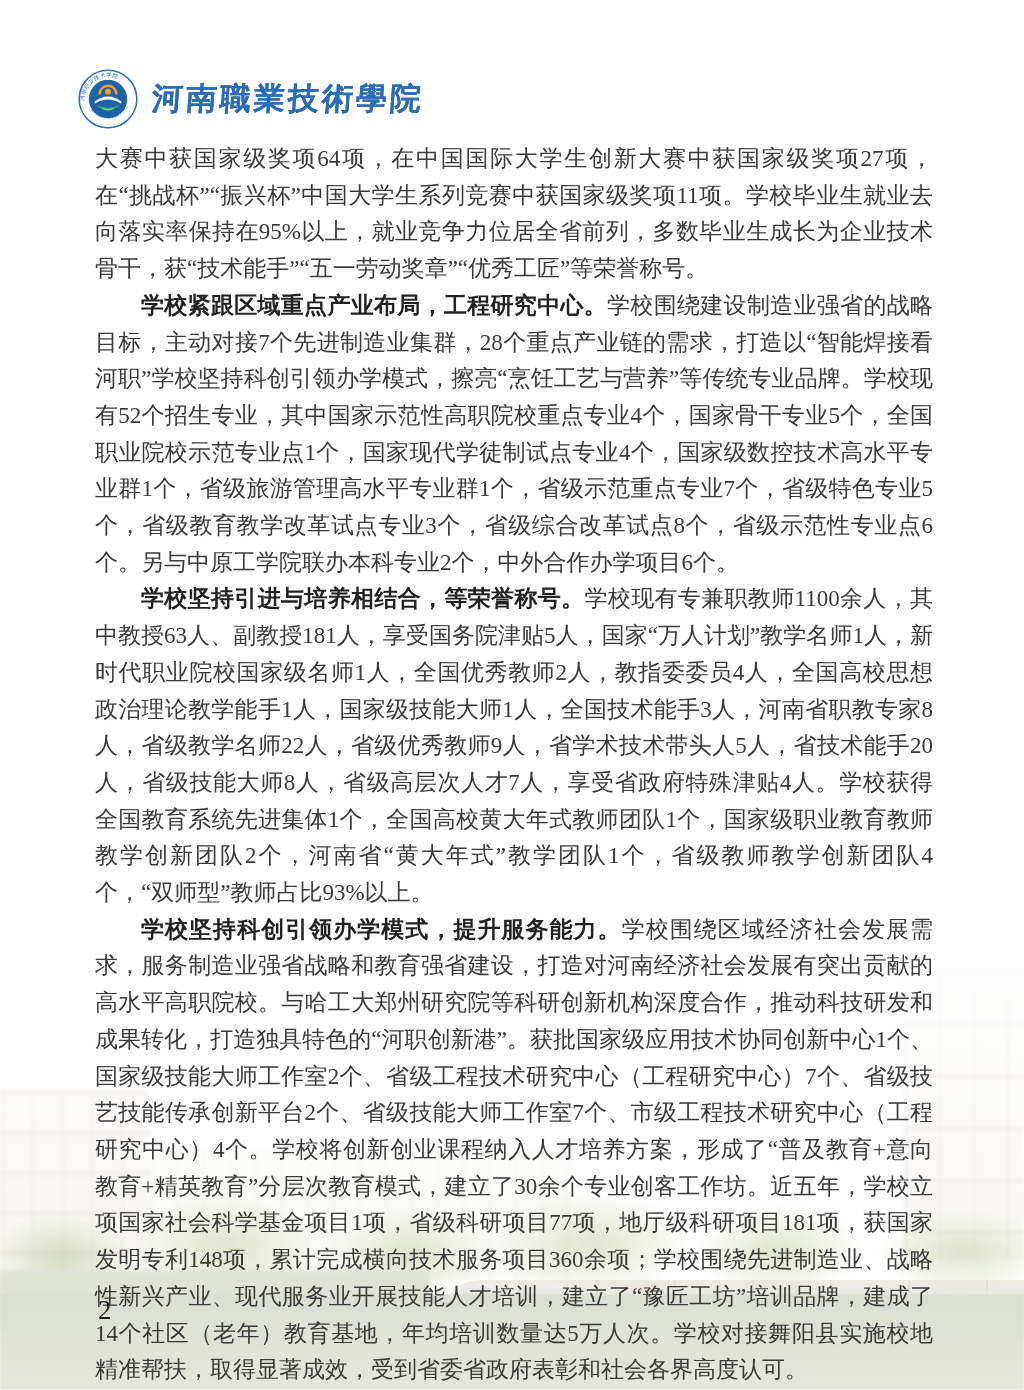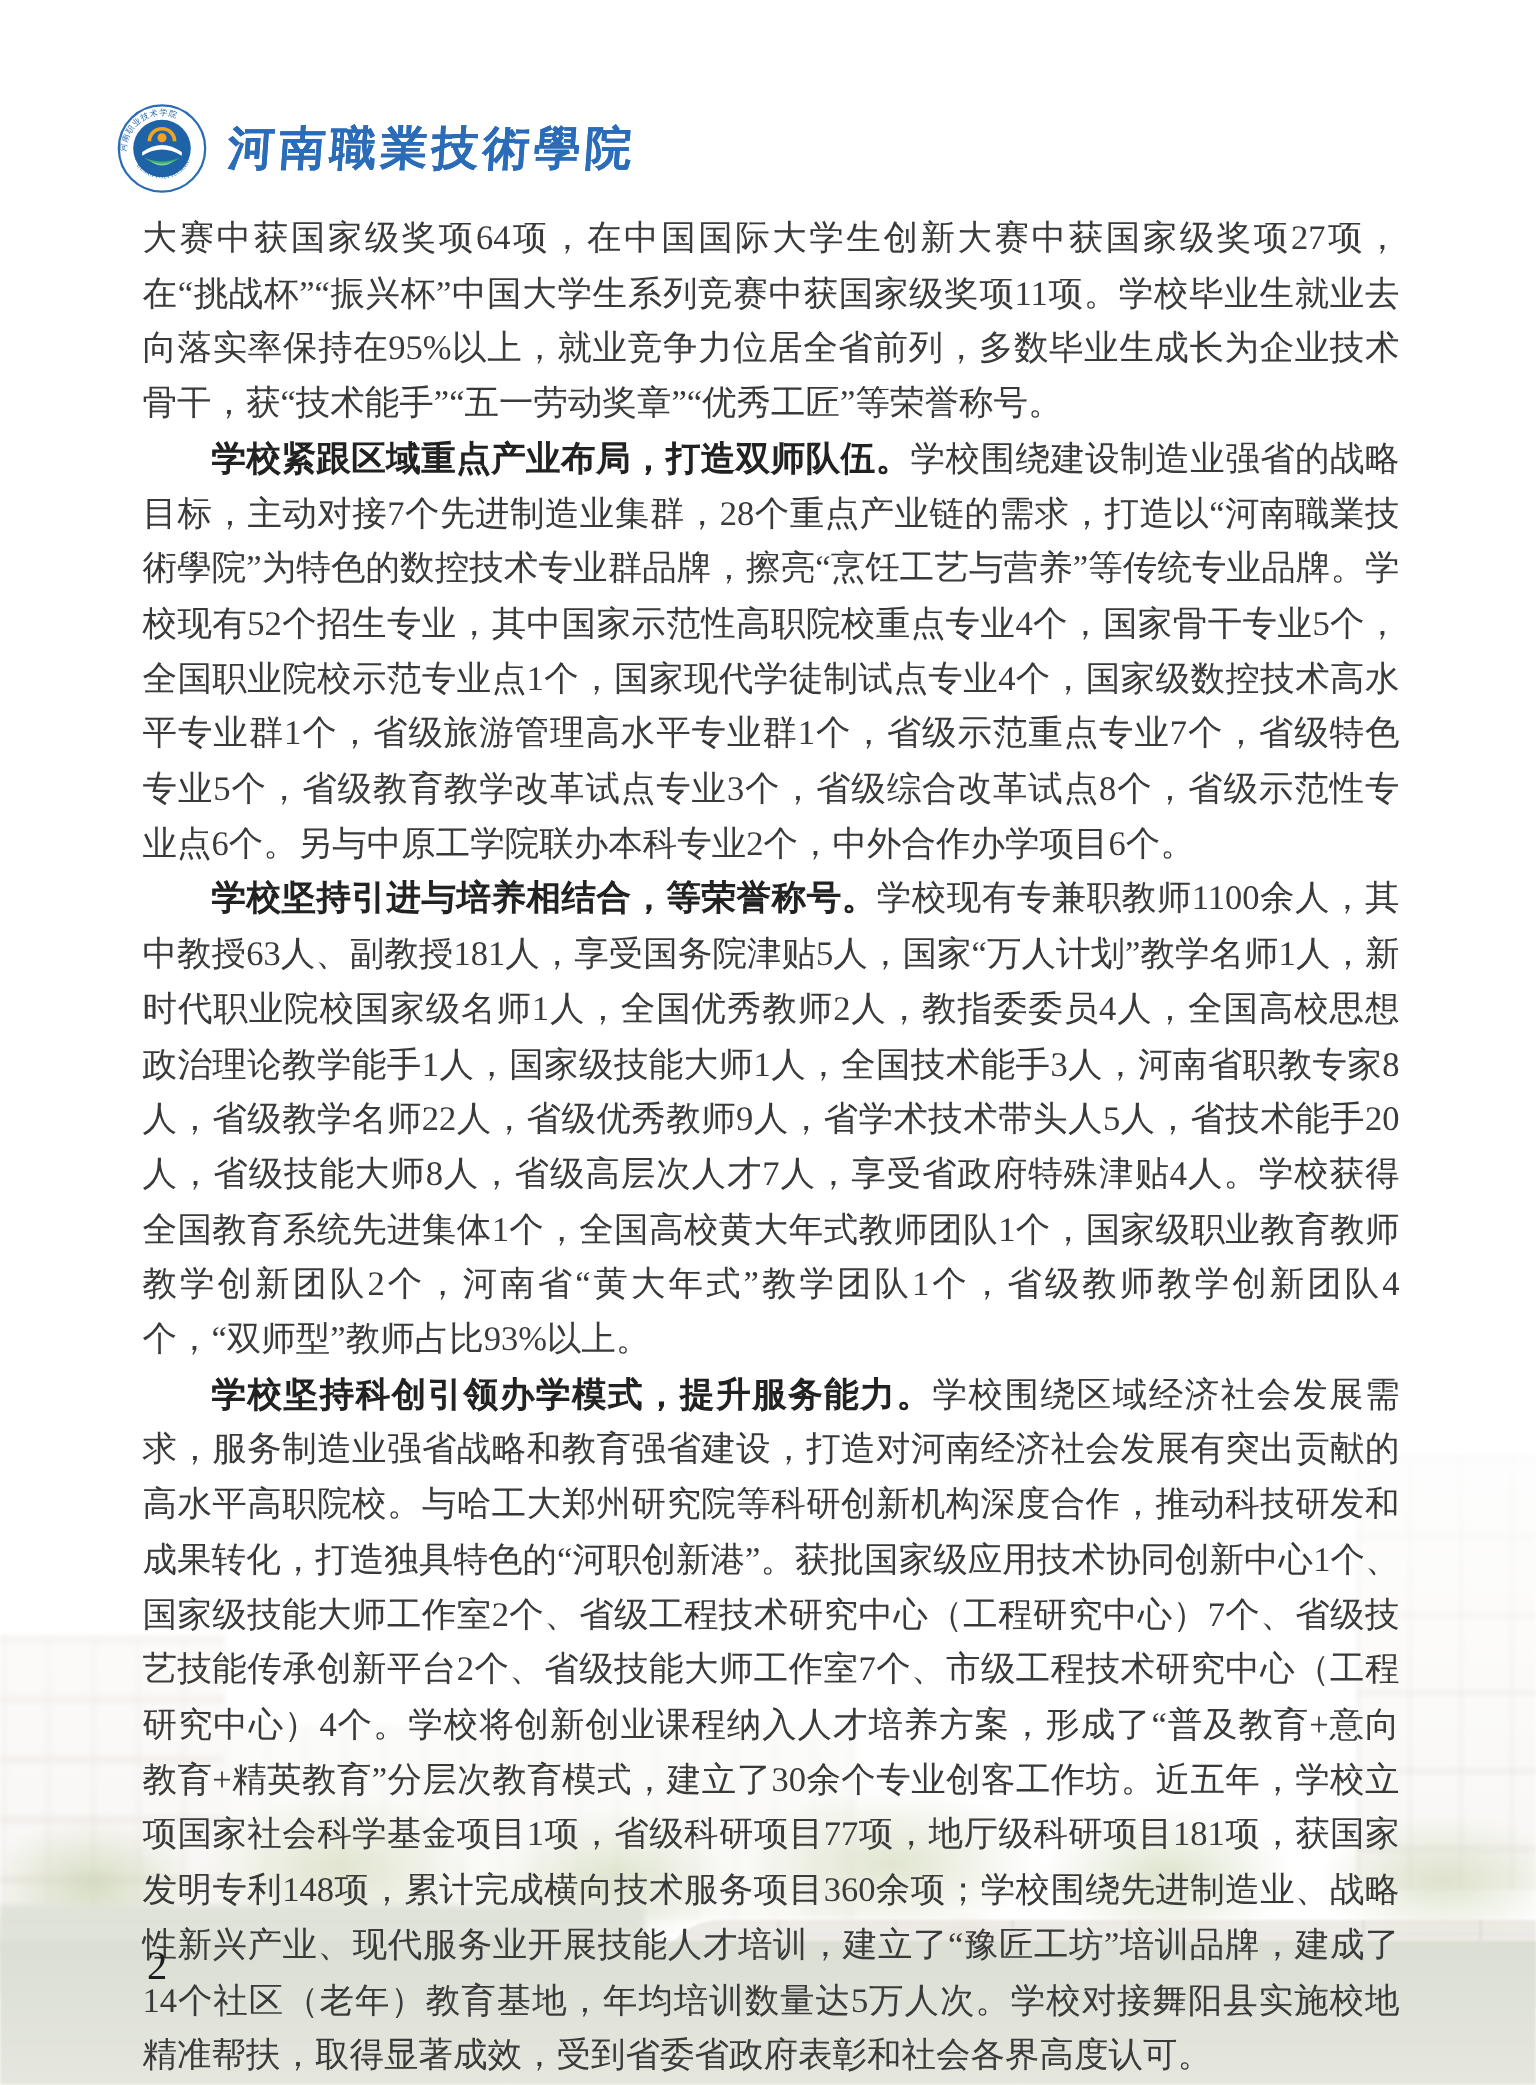--- a/index.html
+++ b/index.html
@@ -107,21 +107,21 @@
       <circle cx="50" cy="38" r="5" fill="#f5a21c"></circle>
       <path d="M28 54 Q50 38 72 54 L72 58 Q50 44 28 58 Z" fill="#ffffff"></path>
       <path d="M30 60 Q50 76 70 60 Q50 69 30 60 Z" fill="#3fae6a"></path>
       <path d="M37 64 Q50 74 63 64 Q50 70 37 64 Z" fill="#7fcf9d"></path>
     </svg>
     <span class="school-name">河南職業技術學院</span>
   </div>
 
   <div class="content">
     <p class="no-indent"><span>大赛中获国家级奖项64项，在中国国际大学生创新大赛中获国家级奖项27项，在“挑战杯”“振兴杯”中国大学生系列竞赛中获国家级奖项11项。学校毕业生就业去向落实率保持在95%以上，就业竞争力位居全省前列，多数毕业生成长为企业技术骨干，获“技术能手”“五一劳动奖章”“优秀工匠”等荣誉称号。</span></p>
-    <p><b>学校紧跟区域重点产业布局，打造双师队伍。</b><span>学校围绕建设制造业强省的战略目标，主动对接7个先进制造业集群，28个重点产业链的需求，打造以“河南職業技術學院”为特色的数控技术专业群品牌，擦亮“烹饪工艺与营养”等传统专业品牌。学校现有52个招生专业，其中国家示范性高职院校重点专业4个，国家骨干专业5个，全国职业院校示范专业点1个，国家现代学徒制试点专业4个，国家级数控技术高水平专业群1个，省级旅游管理高水平专业群1个，省级示范重点专业7个，省级特色专业5个，省级教育教学改革试点专业3个，省级综合改革试点8个，省级示范性专业点6个。另与中原工学院联办本科专业2个，中外合作办学项目6个。</span></p>
+    <p><b>学校紧跟区域重点产业布局，工程研究中心。</b><span>学校围绕建设制造业强省的战略目标，主动对接7个先进制造业集群，28个重点产业链的需求，打造以“智能焊接看河职”学校坚持科创引领办学模式，擦亮“烹饪工艺与营养”等传统专业品牌。学校现有52个招生专业，其中国家示范性高职院校重点专业4个，国家骨干专业5个，全国职业院校示范专业点1个，国家现代学徒制试点专业4个，国家级数控技术高水平专业群1个，省级旅游管理高水平专业群1个，省级示范重点专业7个，省级特色专业5个，省级教育教学改革试点专业3个，省级综合改革试点8个，省级示范性专业点6个。另与中原工学院联办本科专业2个，中外合作办学项目6个。</span></p>
     <p><b>学校坚持引进与培养相结合，等荣誉称号。</b><span>学校现有专兼职教师1100余人，其中教授63人、副教授181人，享受国务院津贴5人，国家“万人计划”教学名师1人，新时代职业院校国家级名师1人，全国优秀教师2人，教指委委员4人，全国高校思想政治理论教学能手1人，国家级技能大师1人，全国技术能手3人，河南省职教专家8人，省级教学名师22人，省级优秀教师9人，省学术技术带头人5人，省技术能手20人，省级技能大师8人，省级高层次人才7人，享受省政府特殊津贴4人。学校获得全国教育系统先进集体1个，全国高校黄大年式教师团队1个，国家级职业教育教师教学创新团队2个，河南省“黄大年式”教学团队1个，省级教师教学创新团队4个，“双师型”教师占比93%以上。</span></p>
     <p><b>学校坚持科创引领办学模式，提升服务能力。</b><span>学校围绕区域经济社会发展需求，服务制造业强省战略和教育强省建设，打造对河南经济社会发展有突出贡献的高水平高职院校。与哈工大郑州研究院等科研创新机构深度合作，推动科技研发和成果转化，打造独具特色的“河职创新港”。获批国家级应用技术协同创新中心1个、国家级技能大师工作室2个、省级工程技术研究中心（工程研究中心）7个、省级技艺技能传承创新平台2个、省级技能大师工作室7个、市级工程技术研究中心（工程研究中心）4个。学校将创新创业课程纳入人才培养方案，形成了“普及教育+意向教育+精英教育”分层次教育模式，建立了30余个专业创客工作坊。近五年，学校立项国家社会科学基金项目1项，省级科研项目77项，地厅级科研项目181项，获国家发明专利148项，累计完成横向技术服务项目360余项；学校围绕先进制造业、战略性新兴产业、现代服务业开展技能人才培训，建立了“豫匠工坊”培训品牌，建成了14个社区（老年）教育基地，年均培训数量达5万人次。学校对接舞阳县实施校地精准帮扶，取得显著成效，受到省委省政府表彰和社会各界高度认可。</span></p>
     <p></p>
   </div>
 
   <div class="page-number">2</div>
 
 </div>
 
 </body></html>

